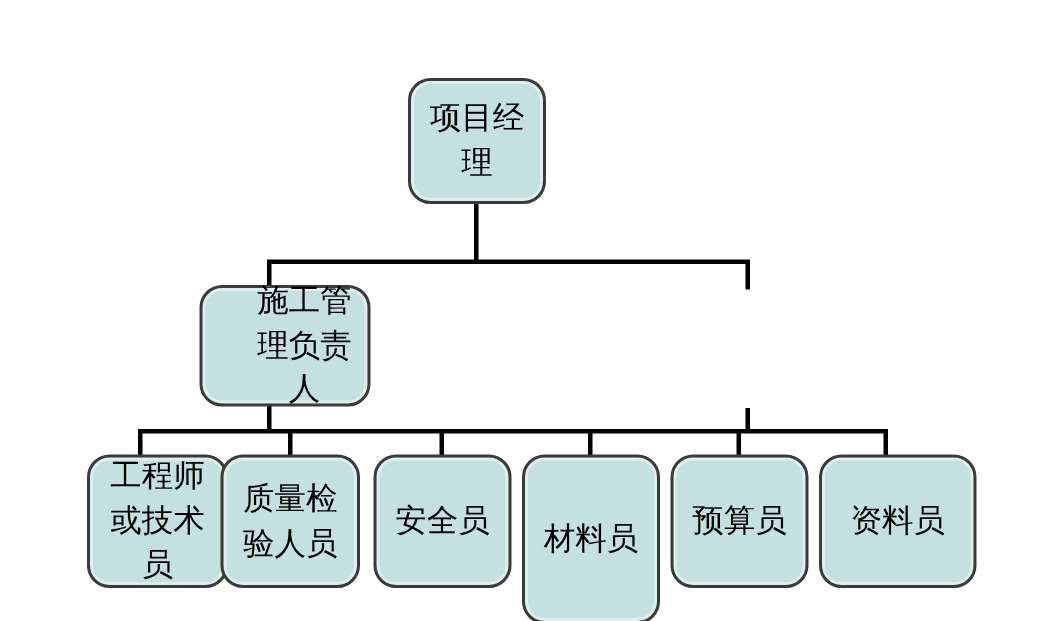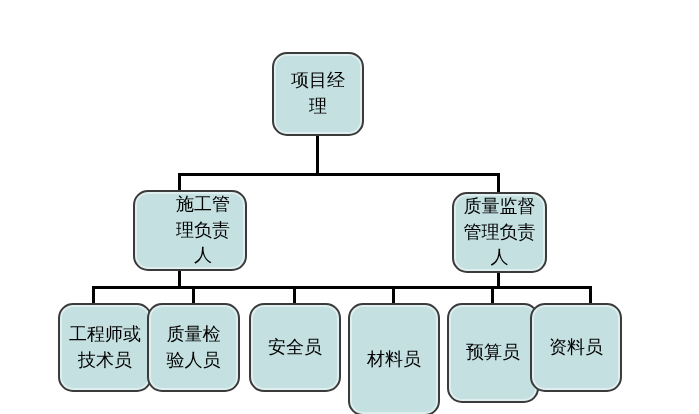--- a/index.html
+++ b/index.html
@@ -23,21 +23,21 @@
     border-radius: 15px;
     box-shadow: inset 0 0 0 2px rgba(255,255,255,0.45);
     display: flex;
     align-items: center;
     justify-content: center;
     text-align: center;
   }
   .node-label {
     display: block;
     color: #000000;
-    font-size: 18px;
+    font-size: 21px;
     line-height: 1.42;
     padding: 0 9px;
   }
   .line {
     position: absolute;
     background: #000000;
   }
   .line.v { width: 3px; }
   .line.h { height: 3px; }
 </style>
@@ -62,36 +62,33 @@
   <div class="line v" style="left:491px; top:287px; height:17px;"></div>
   <div class="line v" style="left:589px; top:287px; height:17px;"></div>
 
   <div class="node" style="left:272px; top:52px; width:92px; height:84px;">
     <span class="node-label">项目经理</span>
   </div>
 
   <div class="node" style="left:133px; top:190px; width:114px; height:81px;padding-left:26px;">
     <span class="node-label">施工管理负责人</span>
   </div>
-  <div class="node" style="left:452px; top:192px; width:95px; height:81px;">
-    <span class="node-label">质量监督管理负责人</span>
-  </div>
 
   <div class="node" style="left:46px;  top:303px; width:94px; height:89px;margin-left:12px;">
     <span class="node-label">工程师或技术员</span>
   </div>
   <div class="node" style="left:249px; top:303px; width:92px; height:89px;">
     <span class="node-label">安全员</span>
   </div>
   <div class="node" style="left:147px; top:303px; width:93px; height:89px;">
     <span class="node-label">质量检验人员</span>
   </div>
   <div class="node" style="left:348px; top:303px; width:92px; height:113px;">
     <span class="node-label">材料员</span>
   </div>
-  <div class="node" style="left:447px; top:303px; width:92px; height:100px;">
+  <div class="node" style="left:447px; top:303px; width:92px; height:89px;">
     <span class="node-label">预算员</span>
   </div>
-  <div class="node" style="left:530px; top:303px; width:92px; height:89px;">
+  <div class="node" style="left:546px; top:303px; width:105px; height:89px;">
     <span class="node-label">资料员</span>
   </div>
 
 </div>
 
 </body></html>

